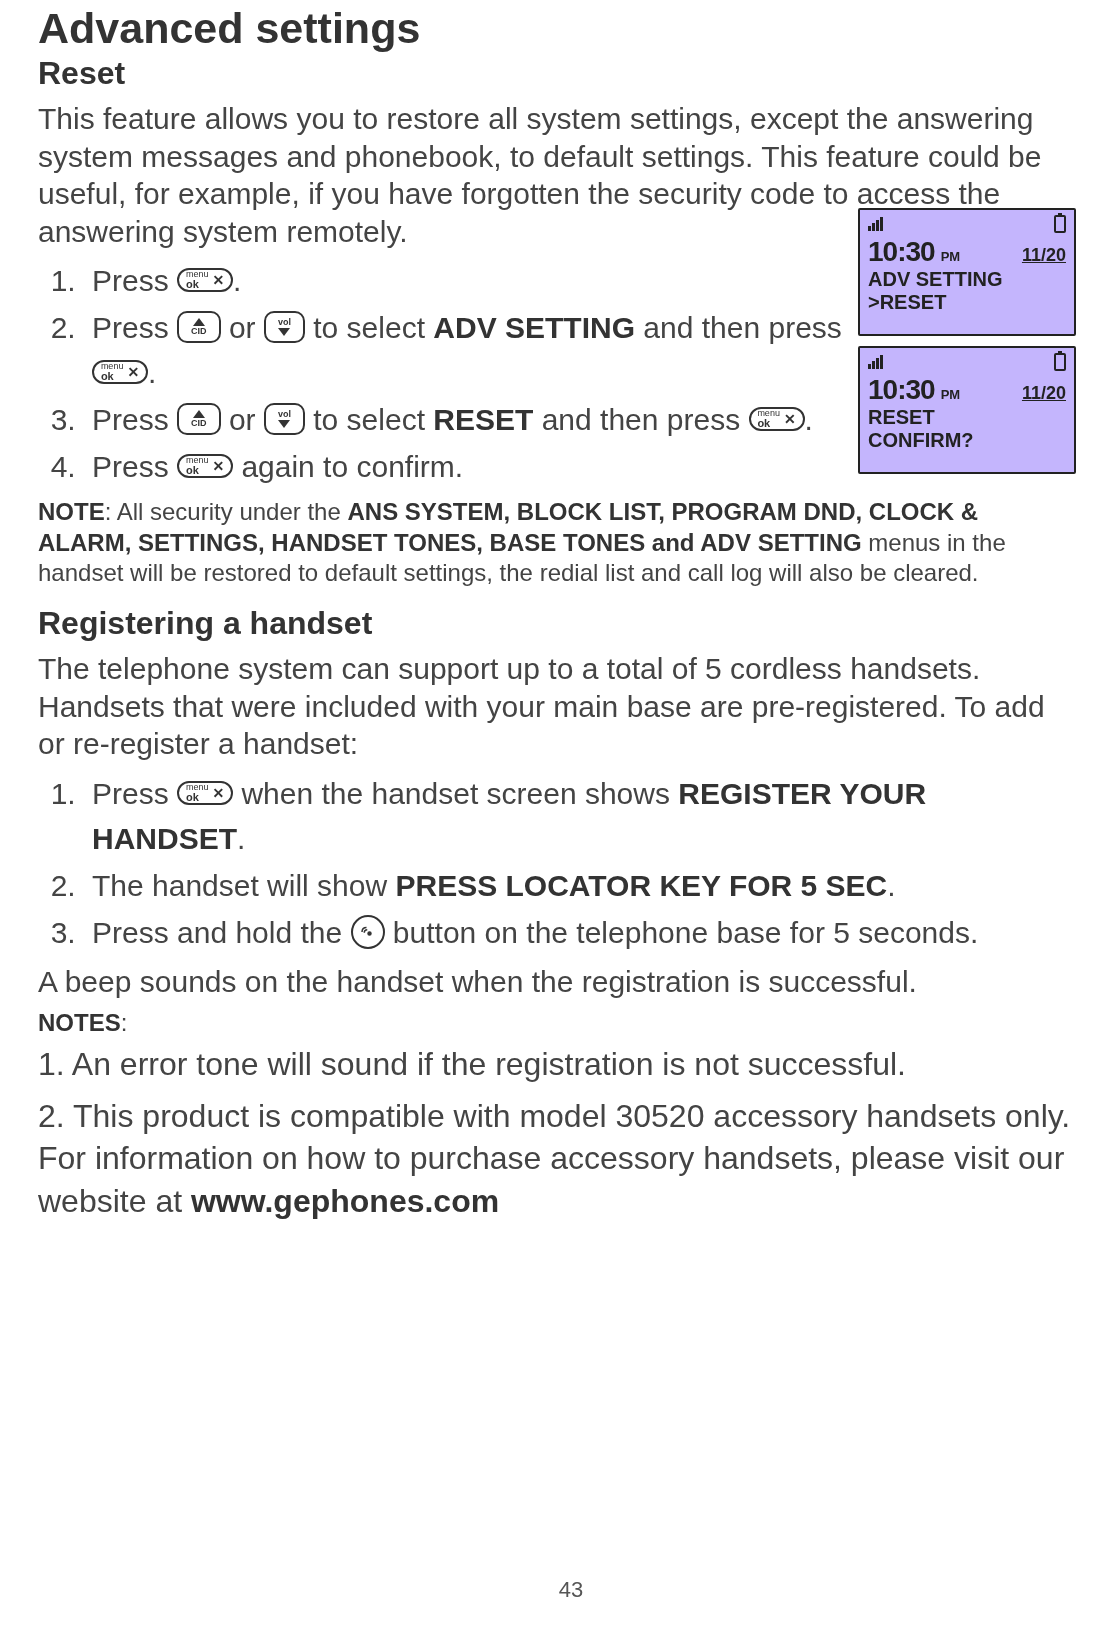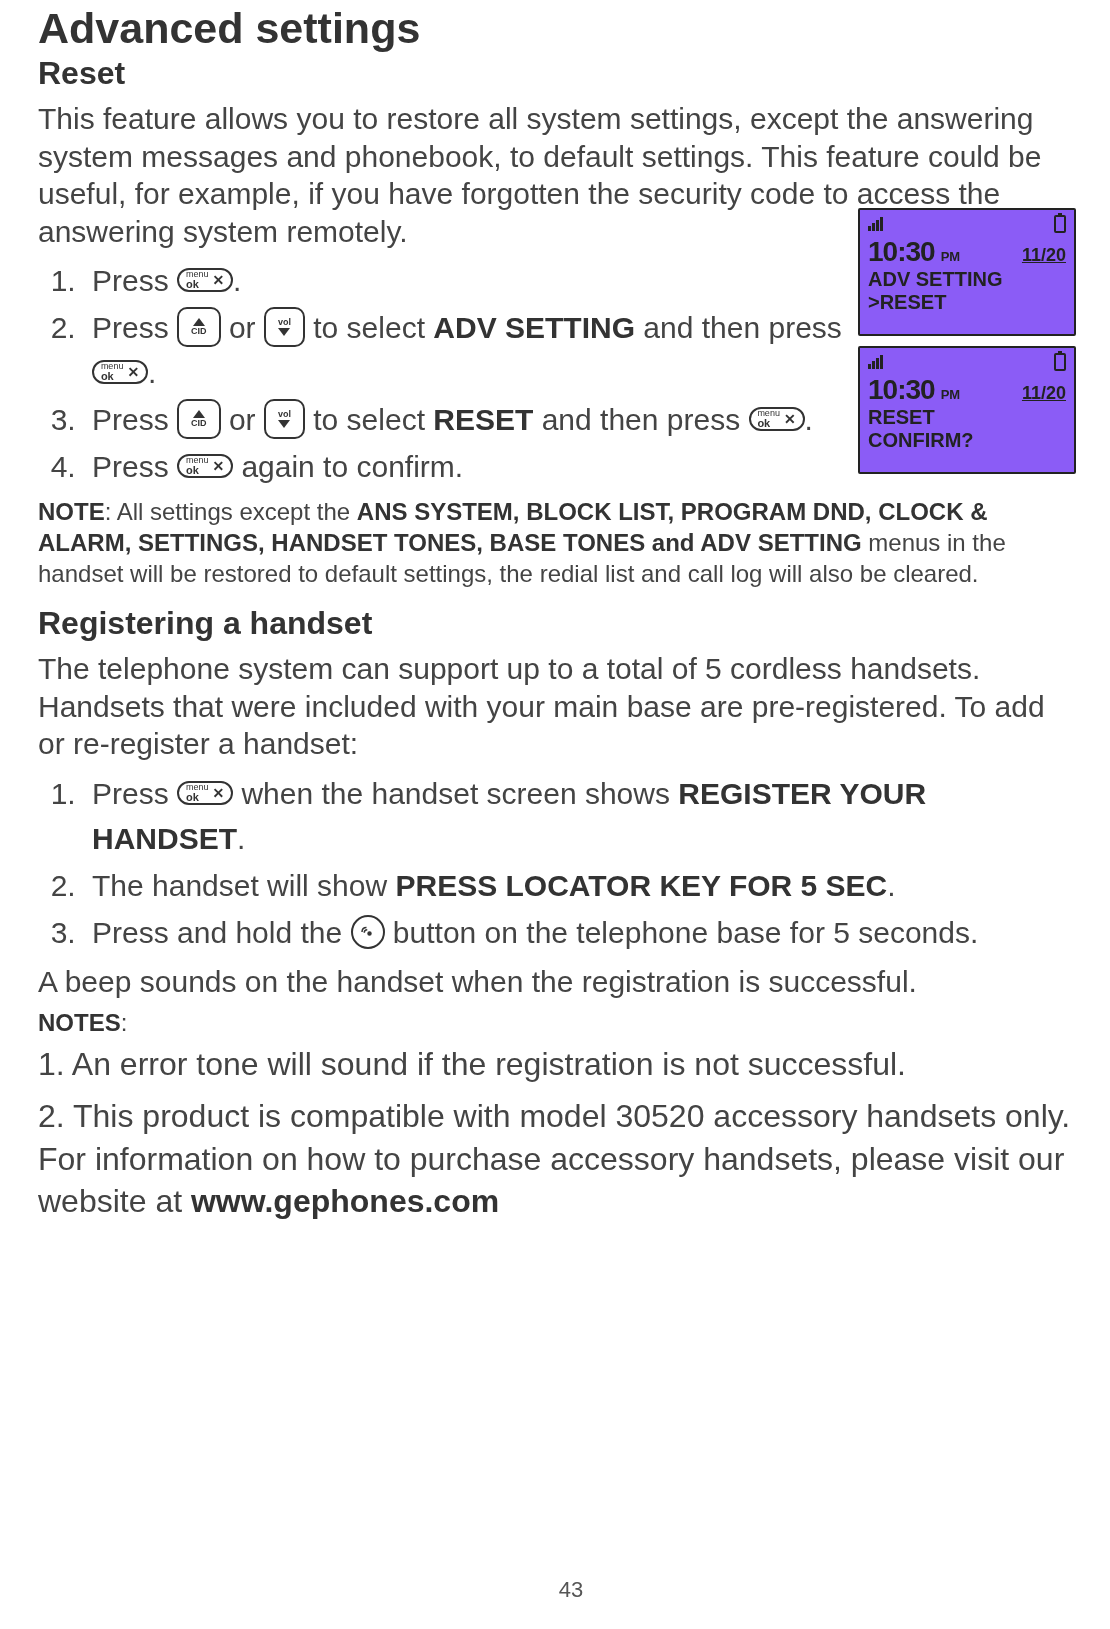--- a/index.html
+++ b/index.html
@@ -104,21 +104,21 @@
       line-height: 1;
     }
     .key-menu .klabel .l1 { font-size: 9px; font-weight: normal;}
     .key-menu .klabel .l2 { font-size: 11px; font-weight: bold;}
     .key-menu .mute {
       font-size: 14px;
     }
     .key-arrow {
       flex-direction: column;
       min-width: 40px;
-      height: 40px;
+      height: 32px;
       padding: 12px;
       font-size: 9px;
       line-height: 1;
       gap: 1px;
       border-radius: 10px;
     }
     .key-arrow .tri {
       width: 0; height: 0;
       border-left: 6px solid transparent;
       border-right: 6px solid transparent;
@@ -146,21 +146,21 @@
     }
     .screen {
       border: 2px solid #222;
       border-radius: 2px;
       width: 218px;
       height: 128px;
       box-sizing: border-box;
       padding: 4px 8px 4px 8px;
       font-family: Arial, sans-serif;
       color: #222;
-      background: #8b5cf6;
+      background: #c4b5fd;
     }
     .screen .sbar {
       display: flex;
       justify-content: space-between;
       align-items: center;
       height: 20px;
       font-size: 16px;
     }
     .sigicon {
       display: inline-flex;
@@ -319,21 +319,21 @@
             <span class="l1">menu</span>
             <span class="l2">ok</span>
           </span>
           <span class="mute">✕</span>
       </span>
       <span> again to confirm.</span>
     </li>
   </ol>
 
   <p class="note">
-    <b>NOTE</b><span>: All settings except the </span><b>ANS SYSTEM, BLOCK LIST, PROGRAM DND, CLOCK &amp; ALARM, SETTINGS, HANDSET TONES, BASE TONES and ADV SETTING</b><span> menus in the handset will be restored to default settings, the redial list and call log will also be cleared.</span>
+    <b>NOTE</b><span>: All security under the </span><b>ANS SYSTEM, BLOCK LIST, PROGRAM DND, CLOCK &amp; ALARM, SETTINGS, HANDSET TONES, BASE TONES and ADV SETTING</b><span> menus in the handset will be restored to default settings, the redial list and call log will also be cleared.</span>
   </p>
 
   <h2>Registering a handset</h2>
 
   <p class="body-text">The telephone system can support up to a total of 5 cordless handsets. Handsets that were included with your main base are pre-registered. To add or re-register a handset:</p>
 
   <ol>
     <li>
       <span>Press </span>
       <span class="key key-menu">

